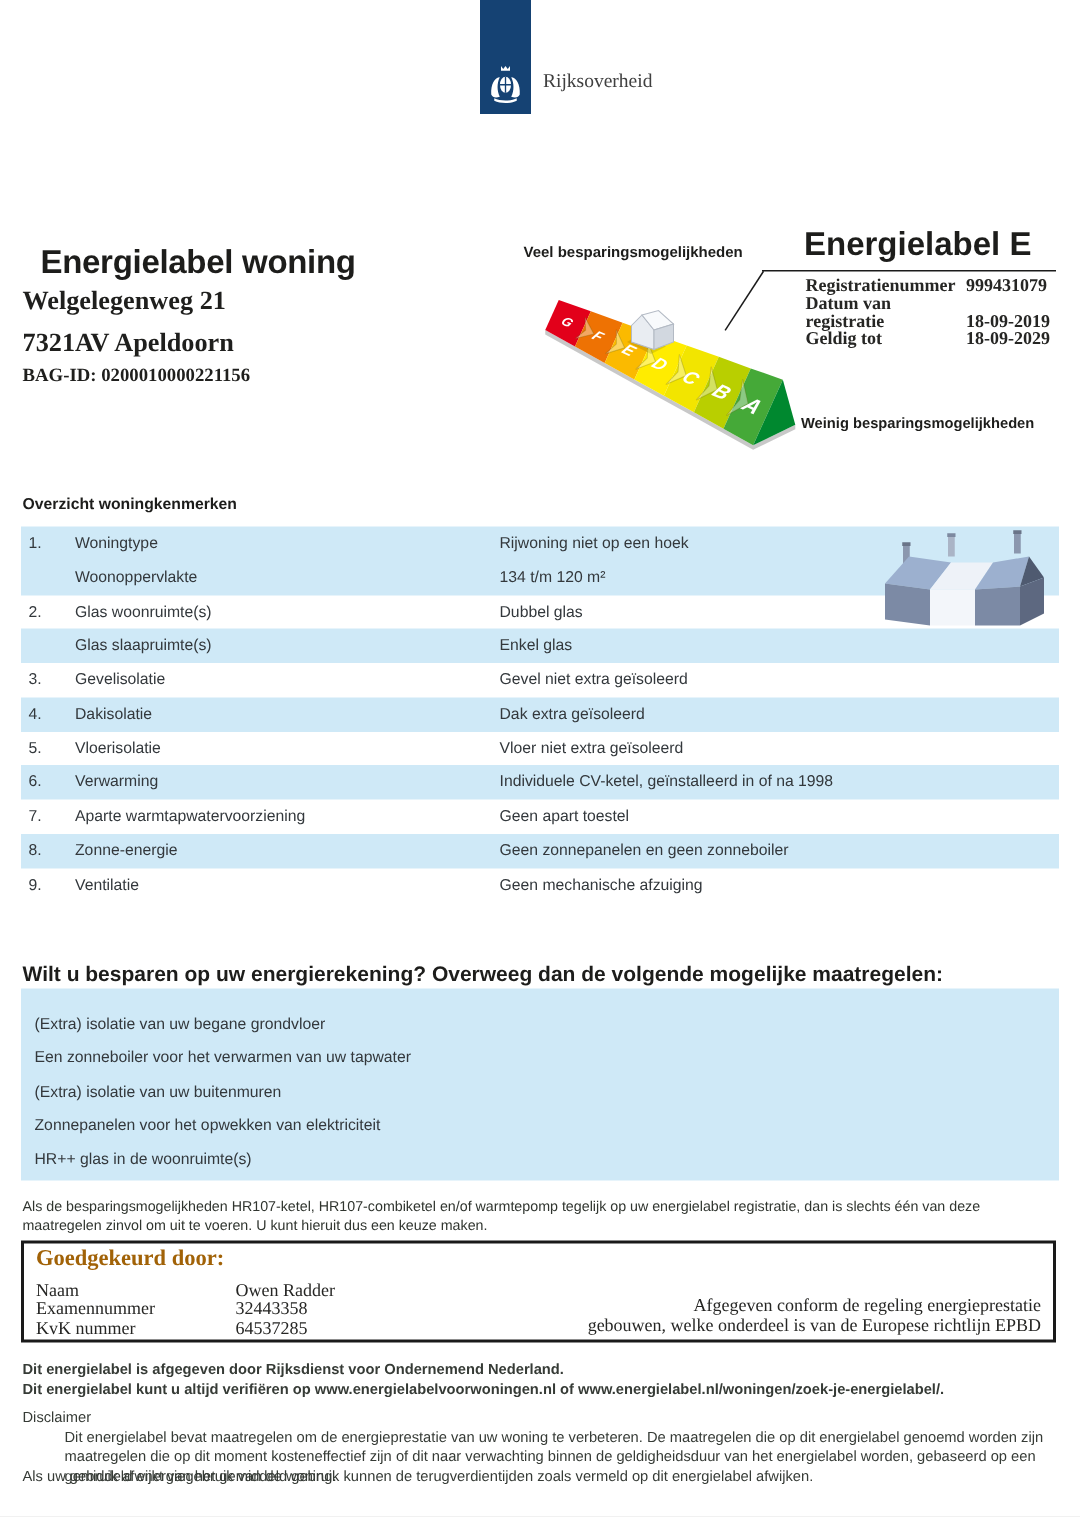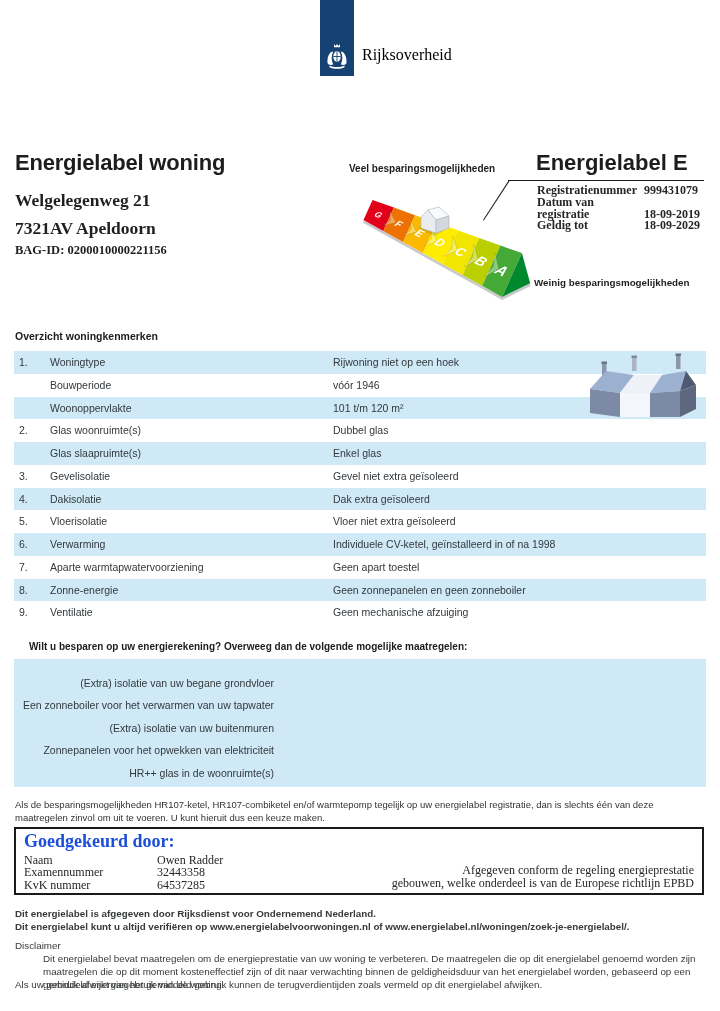--- a/index.html
+++ b/index.html
@@ -3,21 +3,21 @@
 <meta charset="utf-8">
 <style>
   html,body{margin:0;padding:0;background:#e8e8e8;}
   .page{position:relative;width:720px;height:1011px;background:#ffffff;margin:0 auto;
         font-family:"Liberation Sans", sans-serif;color:#33383c;overflow:hidden;}
   .abs{position:absolute;}
 
   
   .logo-ribbon{left:320px;top:0;width:34px;height:76px;background:#154273;}
   .logo-emblem{position:absolute;left:5px;bottom:6px;}
-  .logo-wordmark{left:362px;top:46px;font-family:"Liberation Serif",serif;font-size:16px;color:#000000;}
+  .logo-wordmark{left:362px;top:46px;font-family:"Liberation Serif",serif;font-size:13px;color:#404040;}
 
   
   .doc-title{left:15px;top:150px;font-size:22px;font-weight:bold;color:#1d1d1b;letter-spacing:-0.2px;}
   .address{left:15px;top:186px;font-family:"Liberation Serif",serif;font-weight:bold;font-size:17.5px;
            line-height:28px;color:#1f1f1d;}
   .bag-id{left:15px;top:243px;font-family:"Liberation Serif",serif;font-weight:bold;font-size:12.5px;color:#1f1f1d;}
 
   
   .veel-label{left:349px;top:163px;font-size:10px;font-weight:bold;color:#1d1d1b;}
   .weinig-label{left:534px;top:277px;font-size:9.8px;font-weight:bold;color:#1d1d1b;}
@@ -35,33 +35,33 @@
   .ktable{left:14px;top:351px;width:692px;}
   .krow{position:relative;height:22.75px;font-size:10.5px;}
   .krow.shaded{background:#cfe9f7;}
   .knum,.klabel,.kvalue{position:absolute;top:0;line-height:22.75px;white-space:nowrap;}
   .knum{left:5px;}
   .klabel{left:36px;}
   .kvalue{left:319px;}
   .house-illustration{left:584px;top:347px;z-index:2;}
 
   
-  .measures-heading{left:29px;top:641px;font-size:10px;font-weight:bold;color:#1d1d1b;}
+  .measures-heading{left:15px;top:641px;font-size:14px;font-weight:bold;color:#1d1d1b;}
   .measures-box{left:14px;top:659px;width:692px;height:128px;background:#cfe9f7;}
-  .measures-list{position:absolute;left:9px;top:13px;margin:0;padding:0;list-style:none;text-align:right;}
+  .measures-list{position:absolute;left:9px;top:13px;margin:0;padding:0;list-style:none;}
   .measures-list li{height:22.4px;line-height:22.4px;font-size:10.5px;white-space:nowrap;}
   .measures-right{position:absolute;left:322px;top:13px;height:22.4px;line-height:22.4px;font-size:10.5px;}
 
   
   .note107{left:15px;top:798px;width:688px;font-size:9.5px;line-height:13px;color:#30352f;}
 
   
   .approval-box{left:14px;top:827px;width:686px;height:64px;border:2px solid #1a1a1a;background:#fff;}
   .approval-heading{position:absolute;left:8px;top:2px;font-family:"Liberation Serif",serif;
-                    font-weight:bold;font-size:18px;color:#1d4ed8;}
+                    font-weight:bold;font-size:15px;color:#a16207;}
   .approval-fields{position:absolute;left:8px;top:25px;font-family:"Liberation Serif",serif;
                    font-size:12px;line-height:12.3px;color:#262624;}
   .approval-fields .flabel{display:inline-block;width:133px;}
   .conform{position:absolute;right:8px;bottom:4px;text-align:right;font-family:"Liberation Serif",serif;
            font-size:12px;line-height:12.5px;color:#262624;}
 
   
   .f-line{left:15px;width:690px;font-size:9.8px;line-height:13px;color:#363b36;}
   .f-bold{font-weight:bold;}
   .f1{top:907px;} .f2{top:920px;} .f3{top:939px;} .f4{top:952px;margin-left:28px;} .f5{top:978px;}
@@ -76,21 +76,21 @@
       <path d="M9 1 l1.5 2 L12 1 l1.5 2 L15 1 v3.2 H9 Z" fill="#ffffff"></path>
       <ellipse cx="12" cy="13.5" rx="3.7" ry="5.4" fill="#ffffff"></ellipse>
       <path d="M8.3 13.5 h7.4 M12 8.1 v10.8" stroke="#154273" stroke-width="0.9"></path>
       <path d="M2.5 20 C2 13 5 8.5 8.2 8.5 C6.2 12.5 6.2 17.5 8.2 21.5 C5.5 22.5 3.3 22 2.5 20 Z" fill="#ffffff"></path>
       <path d="M21.5 20 C22 13 19 8.5 15.8 8.5 C17.8 12.5 17.8 17.5 15.8 21.5 C18.5 22.5 20.7 22 21.5 20 Z" fill="#ffffff"></path>
       <path d="M4.5 22.5 C8.5 24.5 15.5 24.5 19.5 22.5 L19.5 24.2 C15.5 26.2 8.5 26.2 4.5 24.2 Z" fill="#ffffff"></path>
     </svg>
   </div>
   <div class="abs logo-wordmark">Rijksoverheid</div>
 
-  <h1 class="abs doc-title" style="margin:0">Energielabel woning</h1>
+  <h1 class="abs doc-title" style="margin:12px">Energielabel woning</h1>
   <div class="abs address">
     <div>Welgelegenweg 21</div>
     <div>7321AV Apeldoorn</div>
   </div>
   <div class="abs bag-id">BAG-ID: 0200010000221156</div>
 
   <div class="abs veel-label">Veel besparingsmogelijkheden</div>
   <div class="abs weinig-label">Weinig besparingsmogelijkheden</div>
   <h2 class="abs el-heading" style="margin:0">Energielabel E</h2>
   <div class="abs reg-hline"></div>
@@ -152,29 +152,24 @@
   </svg>
 
   <h3 class="abs kenmerken-heading" style="margin:0">Overzicht woningkenmerken</h3>
 
   <div class="abs ktable">
     <div class="krow shaded">
         <span class="knum">1.</span>
         <span class="klabel">Woningtype</span>
         <span class="kvalue">Rijwoning niet op een hoek</span>
       </div>
-    <div class="krow">
-        <span class="knum"></span>
-        <span class="klabel">Bouwperiode</span>
-        <span class="kvalue">vóór 1946</span>
-      </div>
     <div class="krow shaded">
         <span class="knum"></span>
         <span class="klabel">Woonoppervlakte</span>
-        <span class="kvalue">101 t/m 120 m²</span>
+        <span class="kvalue">134 t/m 120 m²</span>
       </div>
     <div class="krow">
         <span class="knum">2.</span>
         <span class="klabel">Glas woonruimte(s)</span>
         <span class="kvalue">Dubbel glas</span>
       </div>
     <div class="krow shaded">
         <span class="knum"></span>
         <span class="klabel">Glas slaapruimte(s)</span>
         <span class="kvalue">Enkel glas</span>

